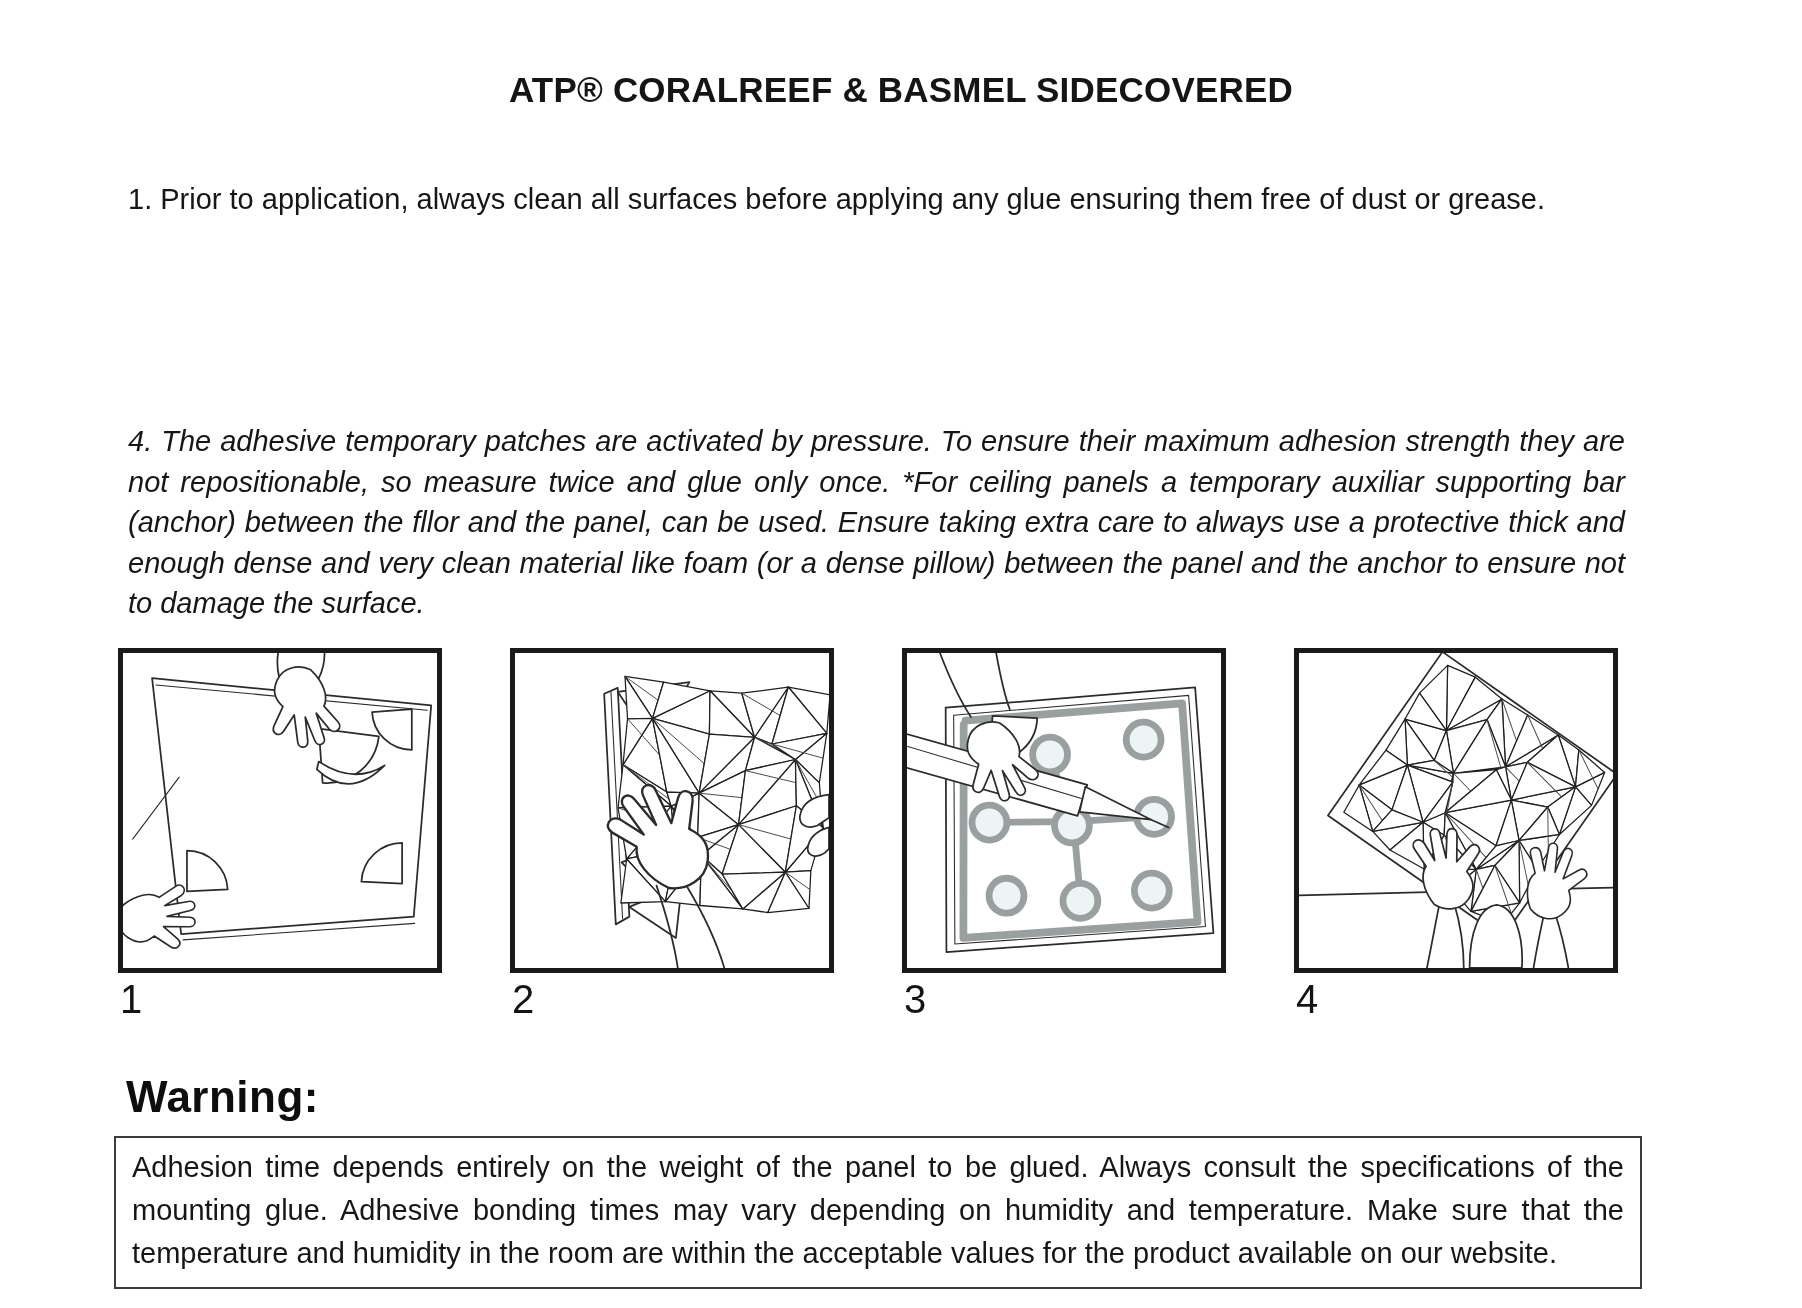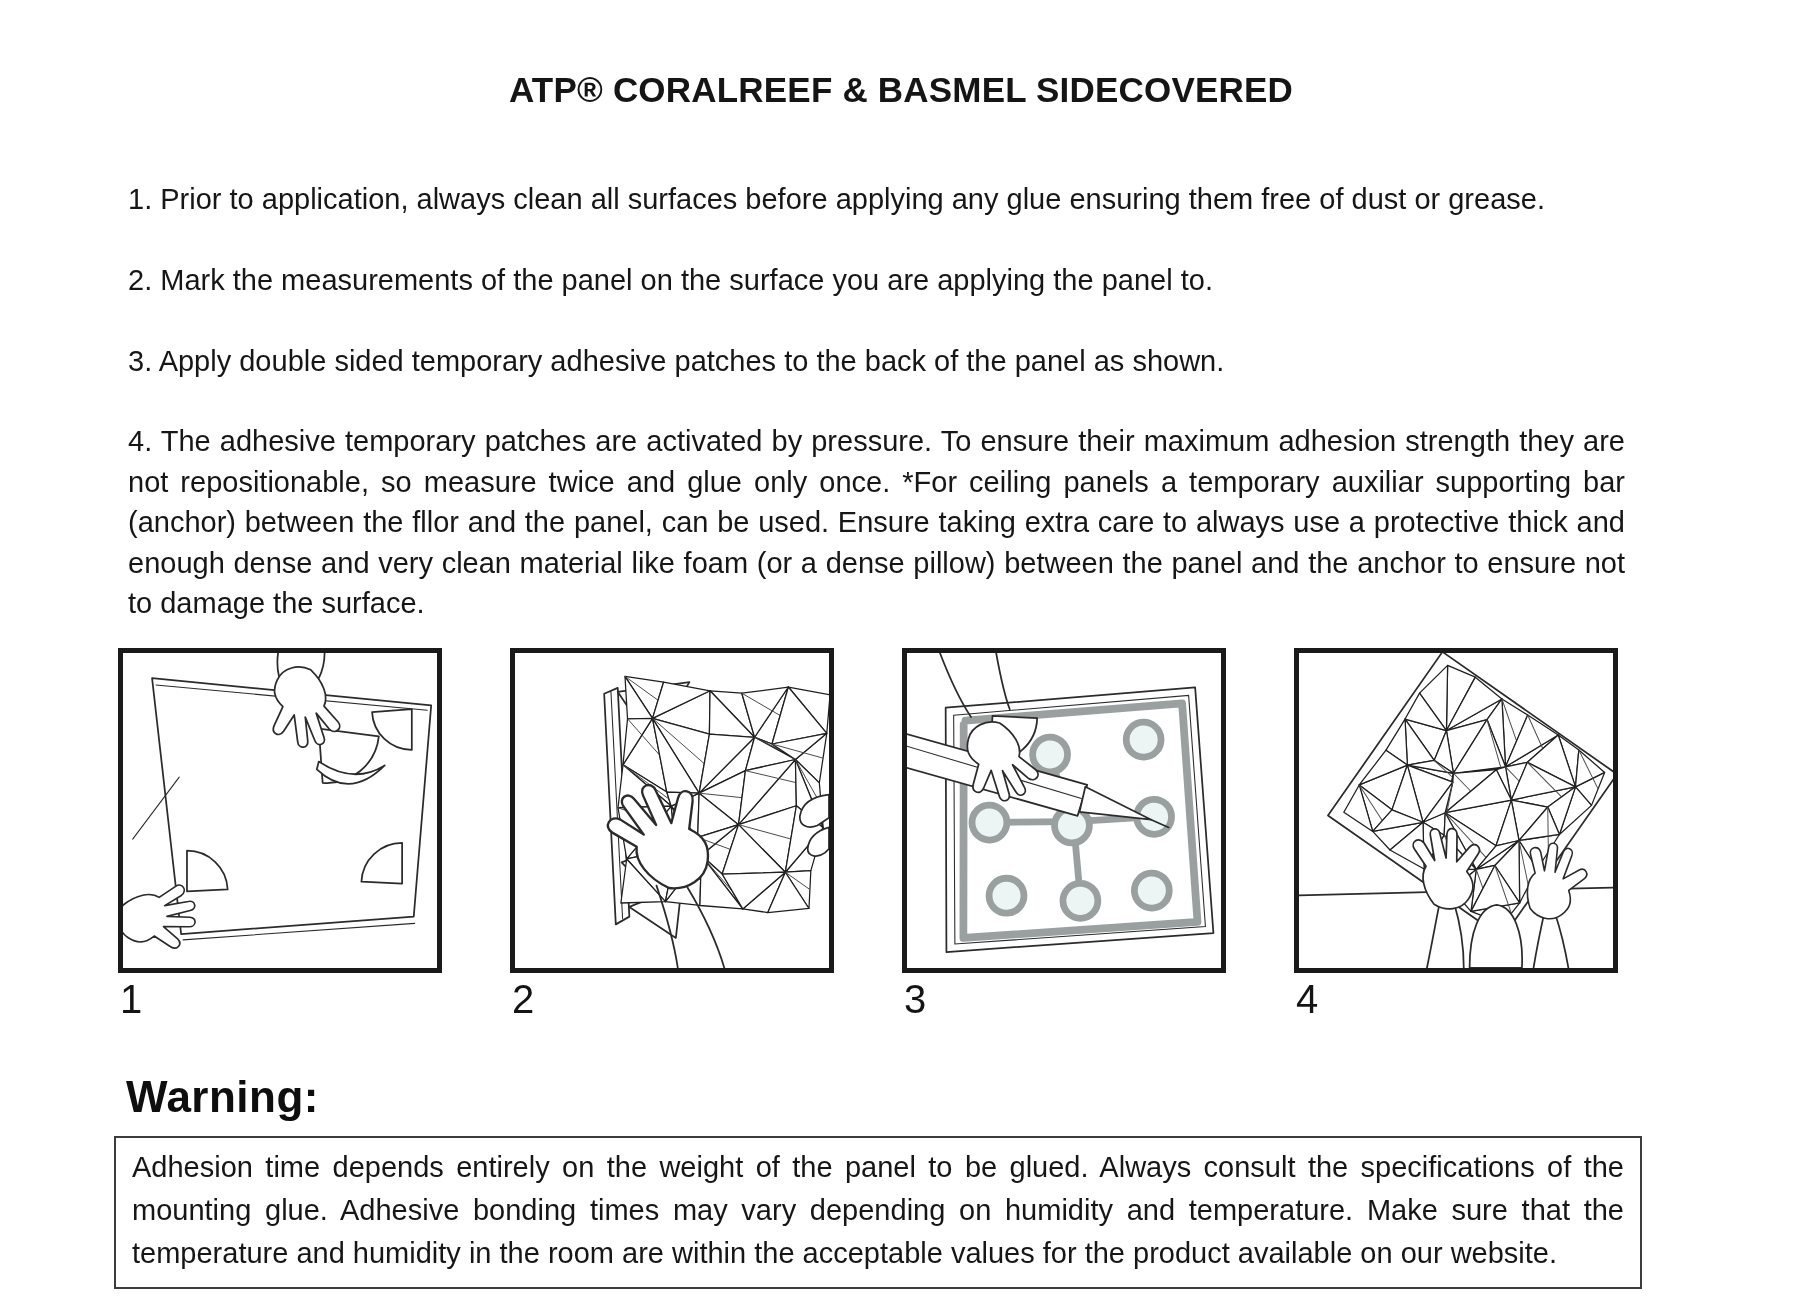--- a/index.html
+++ b/index.html
@@ -5,21 +5,21 @@
   html,body{margin:0;padding:0;background:#fff;}
   body{font-family:"Liberation Sans",sans-serif;color:#111;}
   .page{position:relative;width:1802px;height:1308px;background:#fff;overflow:hidden;}
 
   .title{position:absolute;top:70px;left:0;width:100%;text-align:center;
          font-size:35px;font-weight:600;letter-spacing:.2px;margin:0;color:#151515;}
 
   .step{position:absolute;left:128px;width:1500px;margin:0;font-size:29px;
         line-height:40.5px;color:#161616;white-space:nowrap;}
   .s1{top:179px}.s2{top:260px}.s3{top:341px}
-  .s4{top:421px;white-space:normal;text-align:justify;width:1497px;}
+  .s4{top:421px;white-space:normal;text-align:justify;width:1497px;font-style:italic;}
 
   .figures{position:absolute;top:648px;left:118px;display:flex;gap:68px;}
   .figure{width:324px;}
   .figbox{width:324px;height:325px;border:5px solid #1a1a1a;box-sizing:border-box;background:#fff;}
   .figbox svg{display:block;width:100%;height:100%;}
   .fignum{font-size:40px;font-weight:500;margin:6px 0 0 2px;line-height:1;color:#141414;}
 
   .warning-heading{position:absolute;top:1068px;left:122px;margin:4px;
                    font-size:44px;font-weight:800;letter-spacing:.5px;color:#0e0e0e;}
   .warning-box{position:absolute;top:1136px;left:114px;width:1528px;box-sizing:border-box;
@@ -46,22 +46,20 @@
     <defs>
       <path id="handShape" class="ink" d="M -18,24 C -26,8 -26,-8 -18,-16 L -26,-36 C -29,-44 -19,-48 -15,-40 L -8,-20
            L -7,-46 C -7,-54 3,-54 3,-46 L 4,-20 L 10,-44 C 12,-52 22,-49 20,-41 L 14,-14
            L 30,-26 C 37,-31 43,-23 37,-17 L 22,-2 C 28,10 26,18 18,26 C 8,36 -8,34 -18,24 Z"></path>
     </defs>
   </svg>
 
   <h1 class="title">ATP® CORALREEF &amp; BASMEL SIDECOVERED</h1>
 
   <p class="step s1">1. Prior to application, always clean all surfaces before applying any glue ensuring them free of dust or grease.</p>
-  <p class="step s2">2. Mark the measurements of the panel on the surface you are applying the panel to.</p>
-  <p class="step s3">3. Apply double sided temporary adhesive patches to the back of the panel as shown.</p>
   <p class="step s4">4. The adhesive temporary patches are activated by pressure.  To ensure their maximum adhesion strength they are not repositionable, so measure twice and glue only once. *For ceiling panels a temporary auxiliar supporting bar (anchor) between the fllor and the panel, can be used. Ensure taking extra care to always use a protective thick and enough dense and very clean material like foam (or a dense pillow) between the panel and the anchor to ensure not to damage the surface.</p>
 
   <div class="figures">
 
     <div class="figure">
       <div class="figbox">
         <svg viewBox="0 0 324 325">
           <polygon class="ink" points="30,26 318,54 300,272 60,290"></polygon>
           <path class="stroke thin" d="M34,33 L314,59"></path>
           <path class="stroke thin" d="M62,296 L301,279"></path>

